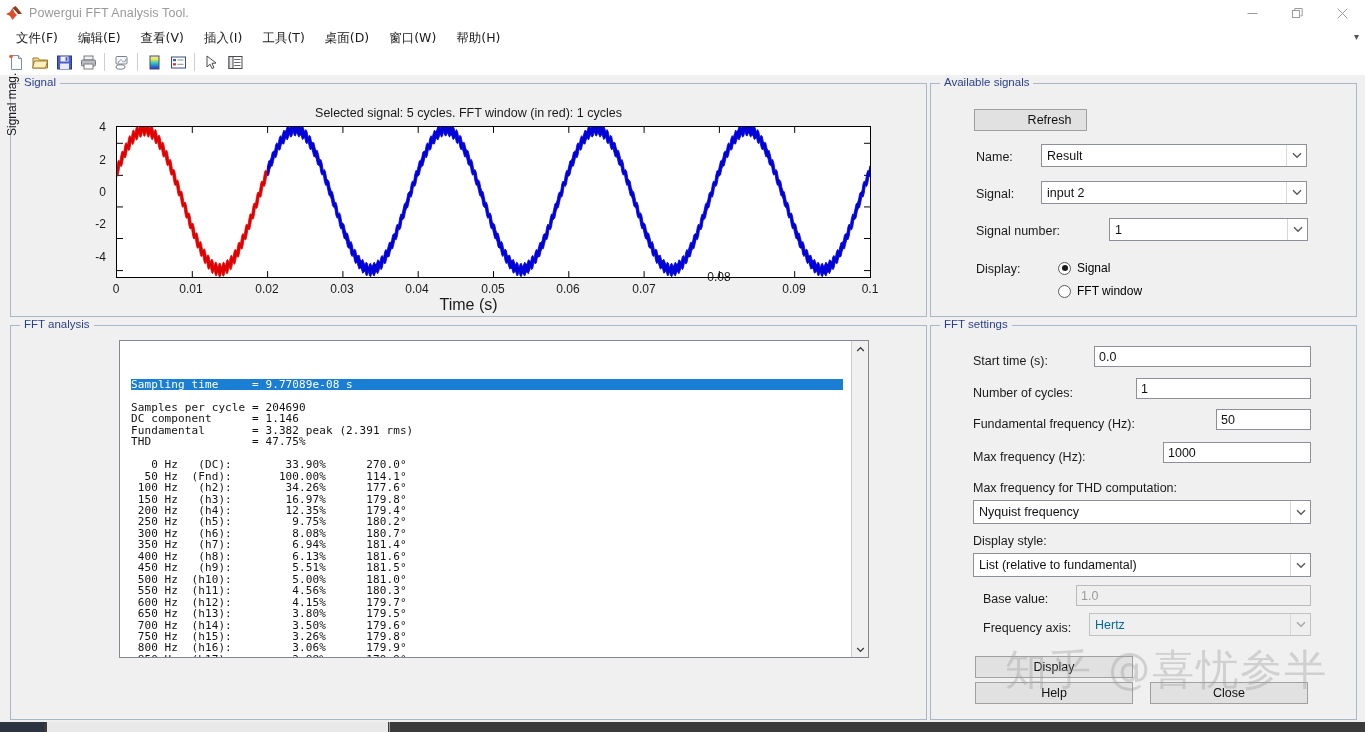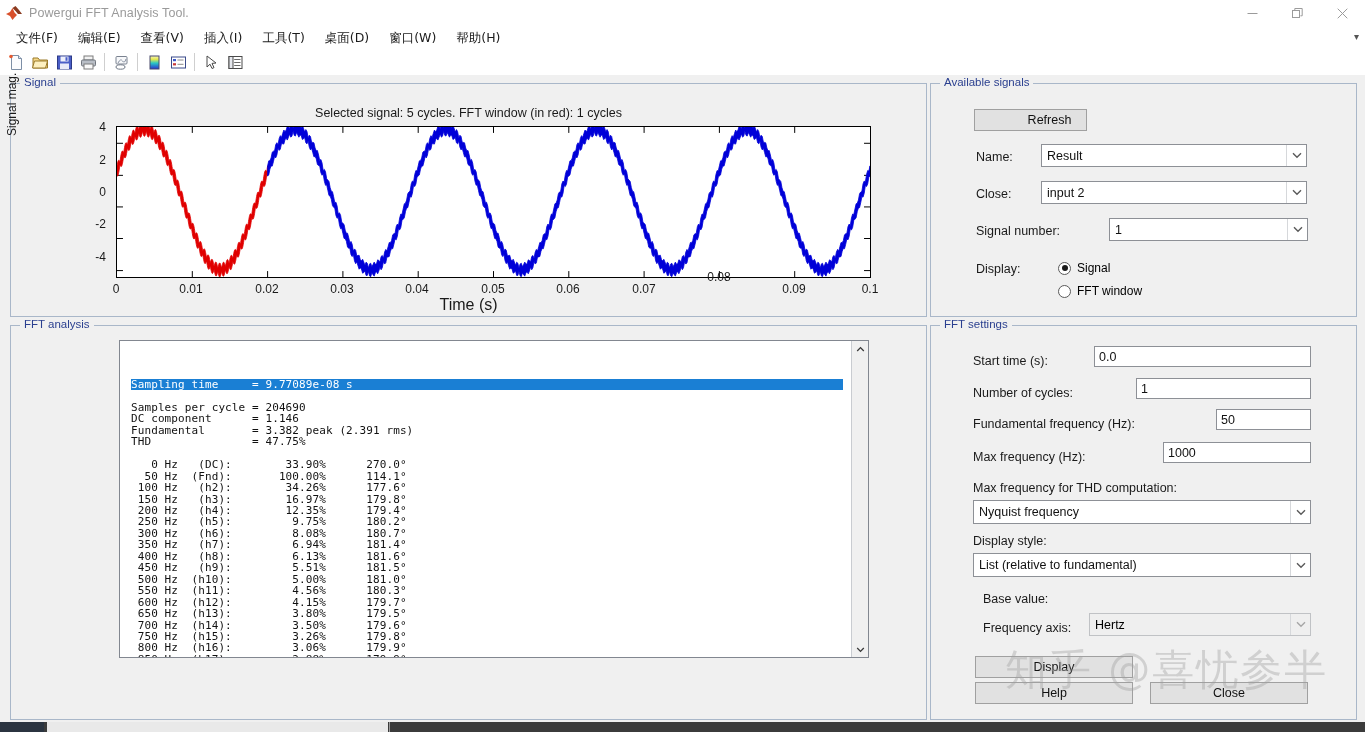--- a/index.html
+++ b/index.html
@@ -82,21 +82,21 @@
 
   .inp{background:#fff;border:1px solid #8d9096;box-sizing:border-box;
        font-size:12.5px;color:#111;padding:1px 4px;display:flex;align-items:center;
        font-family:"Liberation Sans",sans-serif;}
   .inp.disabled{background:#efefef;color:#9a9a9a;border-color:#b8babd;}
 
   .sel{background:#fff;border:1px solid #8d9096;box-sizing:border-box;
        font-size:12.5px;color:#111;display:flex;align-items:center;
        justify-content:space-between;padding:0 0 0 5px;
        font-family:"Liberation Sans",sans-serif;}
-  .sel.disabled{background:#efefef;color:#000000;border-color:#c0c2c5;}
+  .sel.disabled{background:#efefef;color:#0369a1;border-color:#c0c2c5;}
   .arrowbox{width:19px;height:100%;display:flex;align-items:center;justify-content:center;
             border-left:1px solid #d6d8db;background:#fff;}
   .sel.disabled .arrowbox{background:#efefef;}
 
   .radio{display:flex;align-items:center;gap:6px;}
   .rdot{width:13px;height:13px;border-radius:50%;border:1px solid #5a5a5a;background:#fff;
         box-sizing:border-box;display:flex;align-items:center;justify-content:center;}
   .rdot.on::after{content:"";width:6px;height:6px;border-radius:50%;background:#1a1a1a;}
 
   
@@ -364,21 +364,21 @@
       <div class="lbl" style="position:absolute;left:45px;top:66px;">Name:</div>
       <div class="sel" style="position:absolute;left:110px;top:60px;width:266px;height:23px;">
         <span>Result</span>
         <span class="arrowbox">
           <svg width="10" height="7" viewBox="0 0 10 7">
               <path d="M1 1.3 L5 5.3 L9 1.3" fill="none" stroke="#5a5a5a" stroke-width="1.4"></path>
             </svg>
         </span>
       </div>
 
-      <div class="lbl" style="position:absolute;left:45px;top:103px;">Close:</div>
+      <div class="lbl" style="position:absolute;left:45px;top:103px;">Signal:</div>
       <div class="sel" style="position:absolute;left:110px;top:97px;width:266px;height:23px;gap:9px;">
         <span>input 2</span>
         <span class="arrowbox">
           <svg width="10" height="7" viewBox="0 0 10 7">
               <path d="M1 1.3 L5 5.3 L9 1.3" fill="none" stroke="#5a5a5a" stroke-width="1.4"></path>
             </svg>
         </span>
       </div>
 
       <div class="lbl" style="position:absolute;left:45px;top:140px;">Signal number:</div>
@@ -431,20 +431,21 @@
       <div class="sel" style="position:absolute;left:42px;top:227px;width:338px;height:24px;">
         <span>List (relative to fundamental)</span>
         <span class="arrowbox">
           <svg width="10" height="7" viewBox="0 0 10 7">
               <path d="M1 1.3 L5 5.3 L9 1.3" fill="none" stroke="#5a5a5a" stroke-width="1.4"></path>
             </svg>
         </span>
       </div>
 
       <div class="lbl" style="position:absolute;left:52px;top:266px;">Base value:</div>
+      <div class="inp disabled" style="position:absolute;left:145px;top:259px;width:235px;height:21px;">1.0</div>
 
       <div class="lbl" style="position:absolute;left:52px;top:295px;">Frequency axis:</div>
       <div class="sel disabled" style="position:absolute;left:158px;top:287px;width:222px;height:23px;">
         <span>Hertz</span>
         <span class="arrowbox">
           <svg width="10" height="7" viewBox="0 0 10 7">
               <path d="M1 1.3 L5 5.3 L9 1.3" fill="none" stroke="#a6a6a6" stroke-width="1.4"></path>
             </svg>
         </span>
       </div>

